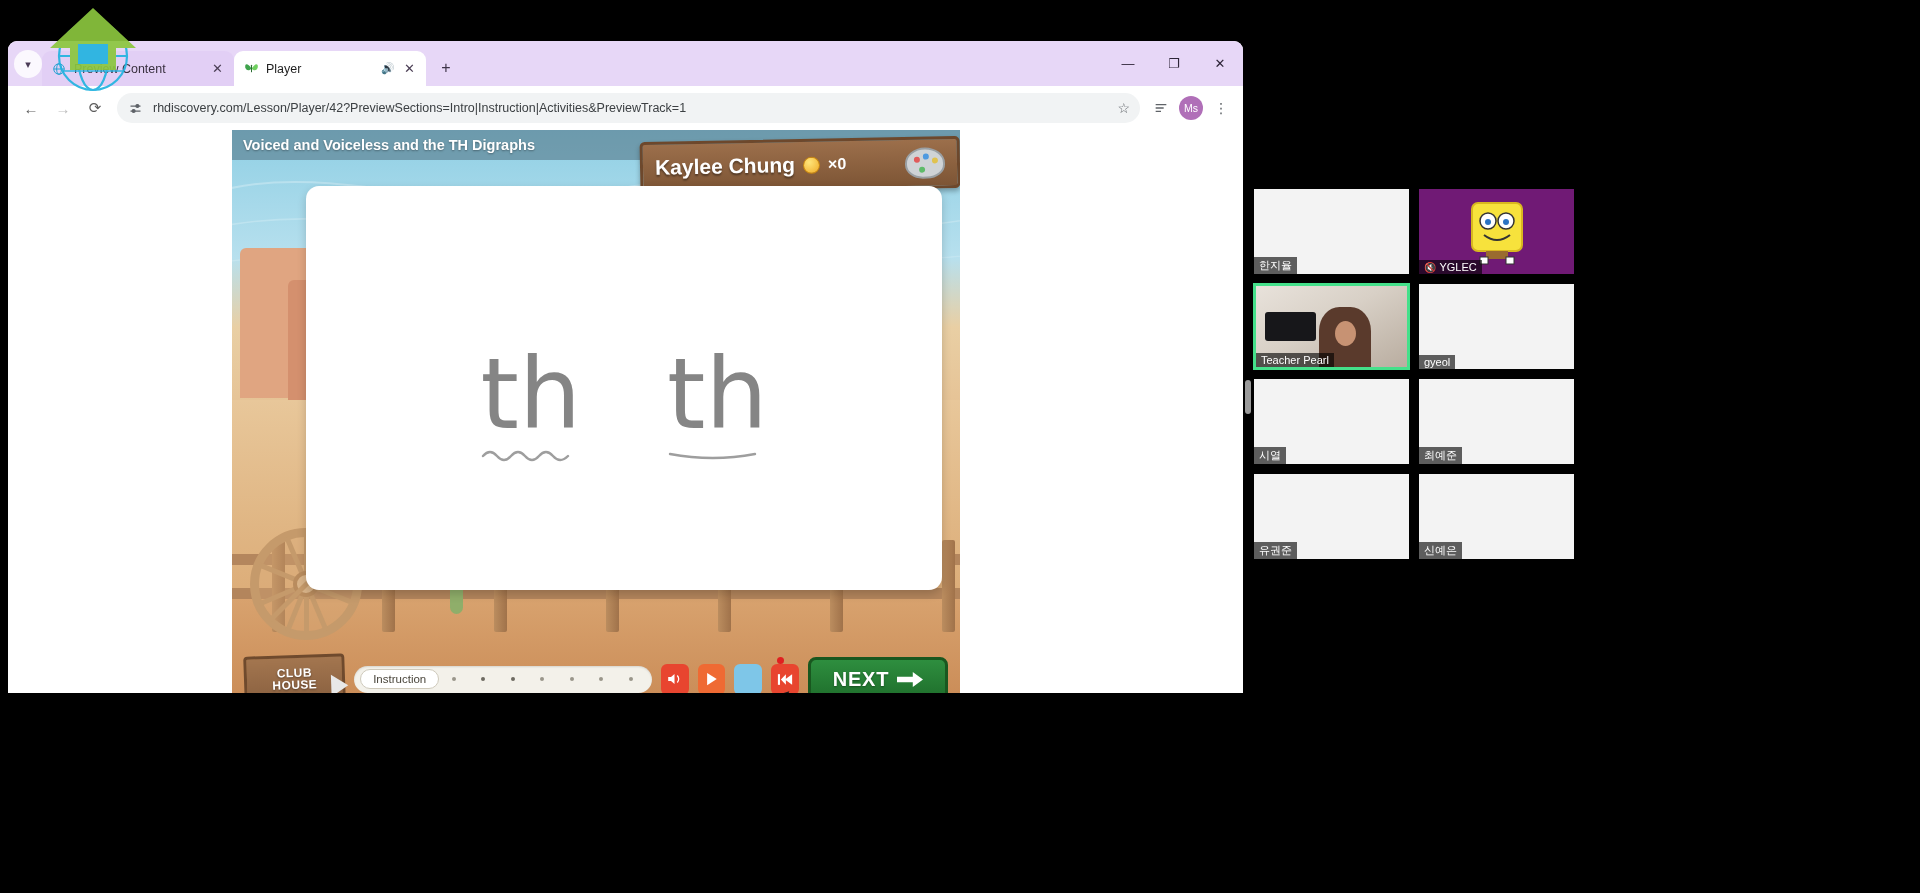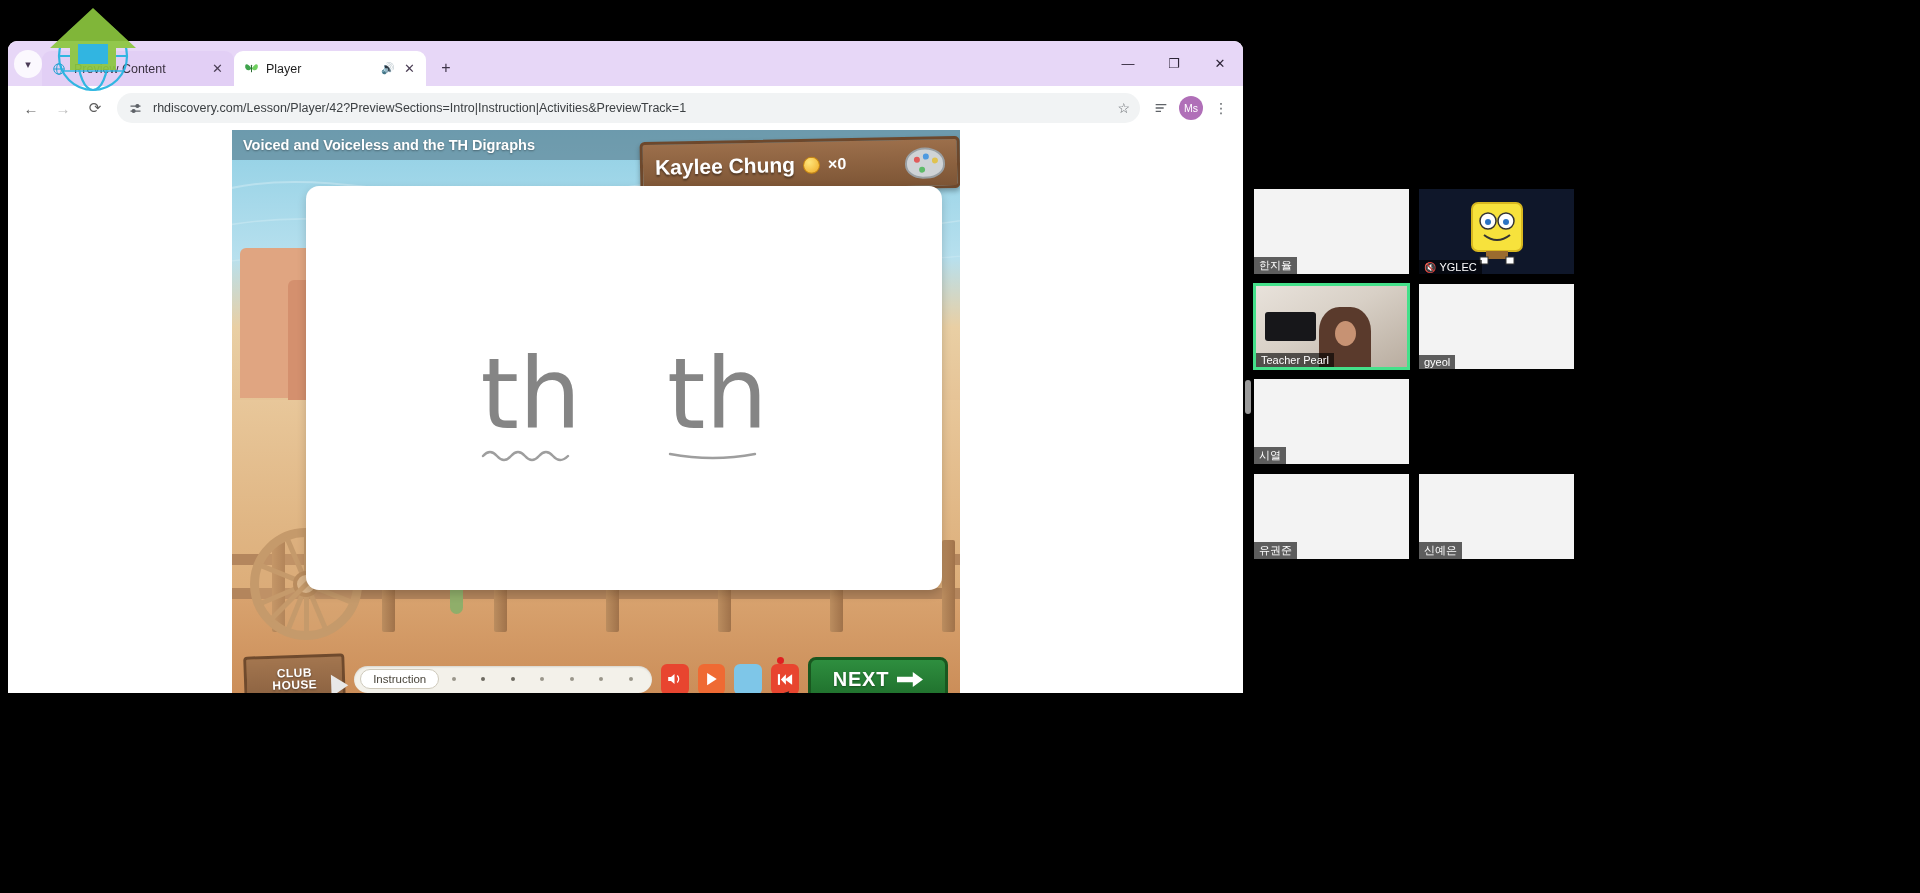--- a/index.html
+++ b/index.html
@@ -269,21 +269,21 @@
   #videopanel {
     position: absolute; left: 1253px; top: 188px;
     width: 667px; height: 358px; display: grid;
     grid-template-columns: 157px 157px 1fr; grid-auto-rows: 87px;
     gap: 8px;
   }
   .vtile {
     position: relative; background: #f3f3f3; overflow: hidden;
     border: 1px solid #000;
   }
-  .vtile.dark { background: #0f172a; padding-left: 48px; }
+  .vtile.dark { background: #701a75; padding-left: 48px; }
   .vtile .vname {
     position: absolute; left: 0; bottom: 0;
     background: rgba(0,0,0,.62); color: #fff;
     font-size: 11px; padding: 1px 5px; max-width: 96%;
     white-space: nowrap; overflow: hidden;
   }
   .vtile.speaking { border: 3px solid #44e08a; }
   .mic-muted { color: #ff4d4d; font-size: 10px; margin-right: 3px; }
   .scroll-handle {
     position: absolute; left: 1245px; top: 380px;
@@ -551,20 +551,23 @@
   </div>
 
   <div class="vtile" style="grid-column:1;grid-row:3;">
     <span class="vname">시열</span>
   </div>
 
   <div class="vtile" style="grid-column:2;grid-row:2;">
     <span class="vname">gyeol</span>
   </div>
 
+  <div class="vtile" style="grid-column:2;grid-row:3;">
+    <span class="vname">최예준</span>
+  </div>
 
   <div class="vtile" style="grid-column:1;grid-row:4;">
     <span class="vname">유권준</span>
   </div>
 
   <div class="vtile" style="grid-column:2;grid-row:4;">
     <span class="vname">신예은</span>
   </div>
 </div>
 

